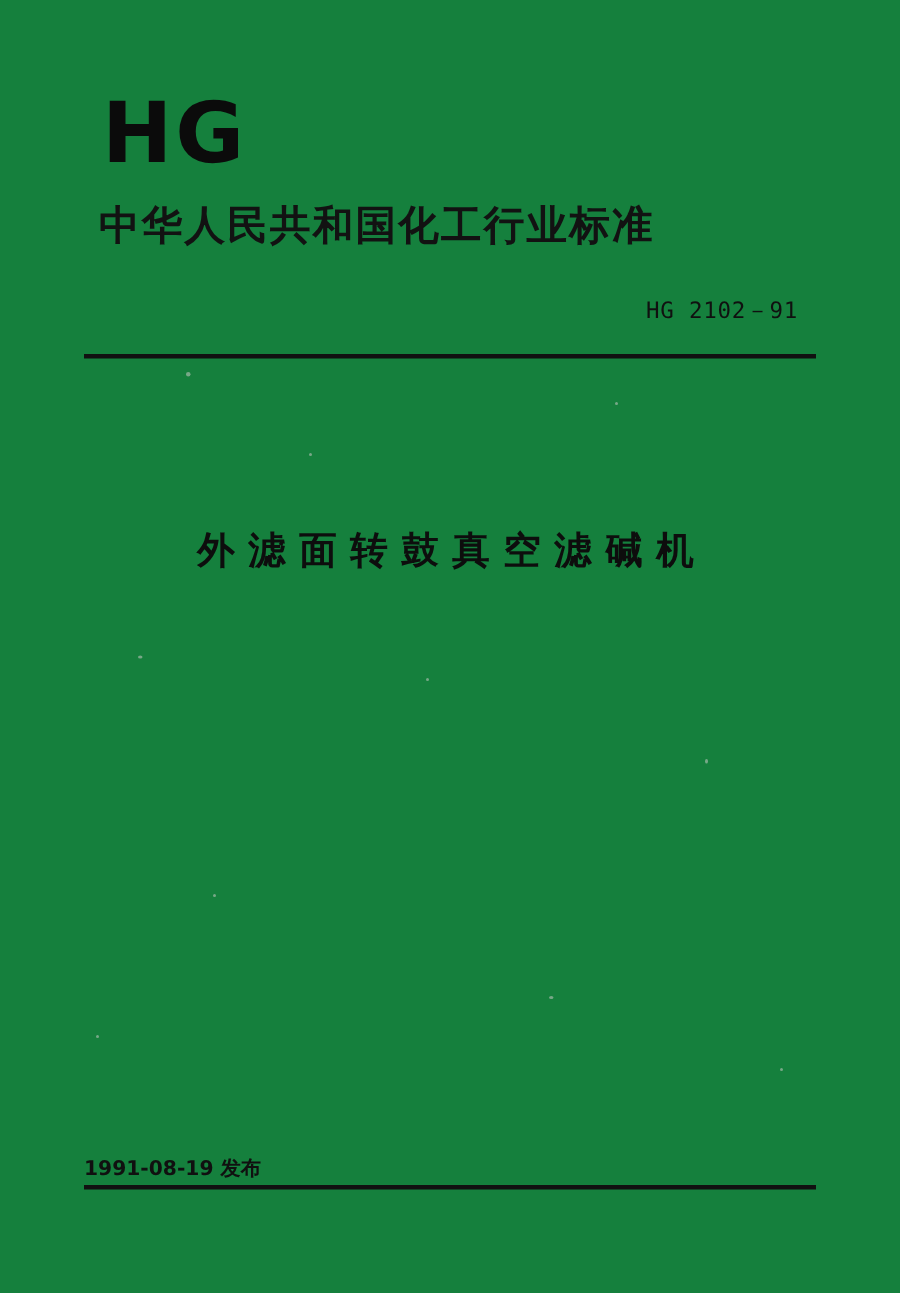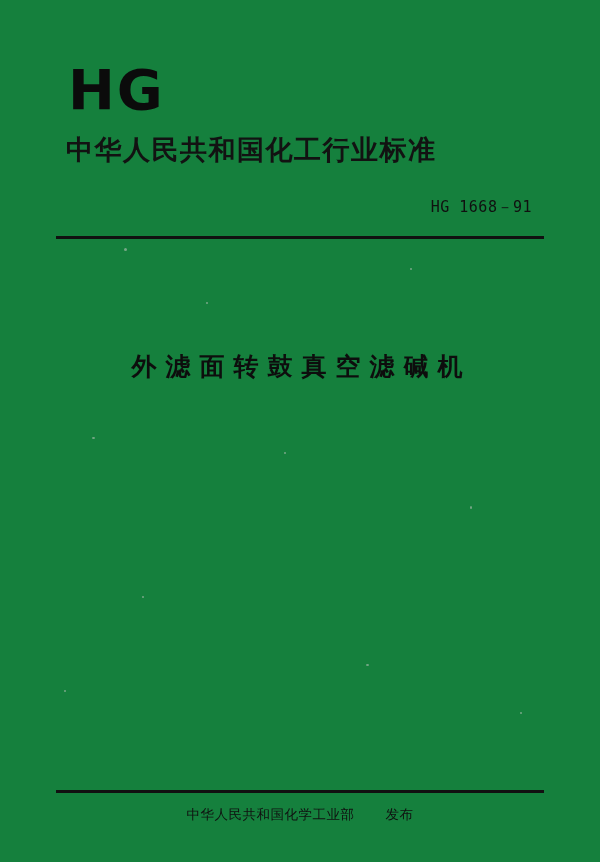--- a/index.html
+++ b/index.html
@@ -137,29 +137,26 @@
   <div class="fleck" style="left:470px;top:506px;width:2px;height:3px;"></div>
   <div class="fleck" style="left:142px;top:596px;width:2px;height:2px;"></div>
   <div class="fleck" style="left:366px;top:664px;width:3px;height:2px;"></div>
   <div class="fleck" style="left:520px;top:712px;width:2px;height:2px;"></div>
   <div class="fleck" style="left:64px;top:690px;width:2px;height:2px;"></div>
 
   <div class="hg-logo">HG</div>
 
   <div class="std-title">中华人民共和国化工行业标准</div>
 
-  <div class="std-number">HG 1668－91</div>
+  <div class="std-number">HG 2102－91</div>
 
   <div class="rule-top"></div>
 
   <div class="doc-title">外滤面转鼓真空滤碱机</div>
 
   <div class="footer-dates">
+    <span>1991-08-19 发布</span>
   </div>
 
   <div class="rule-bottom"></div>
 
-  <div class="issuer">
-    <span>中华人民共和国化学工业部</span>
-    <span class="publish">发布</span>
-  </div>
 
 </div>
 
 </body></html>

